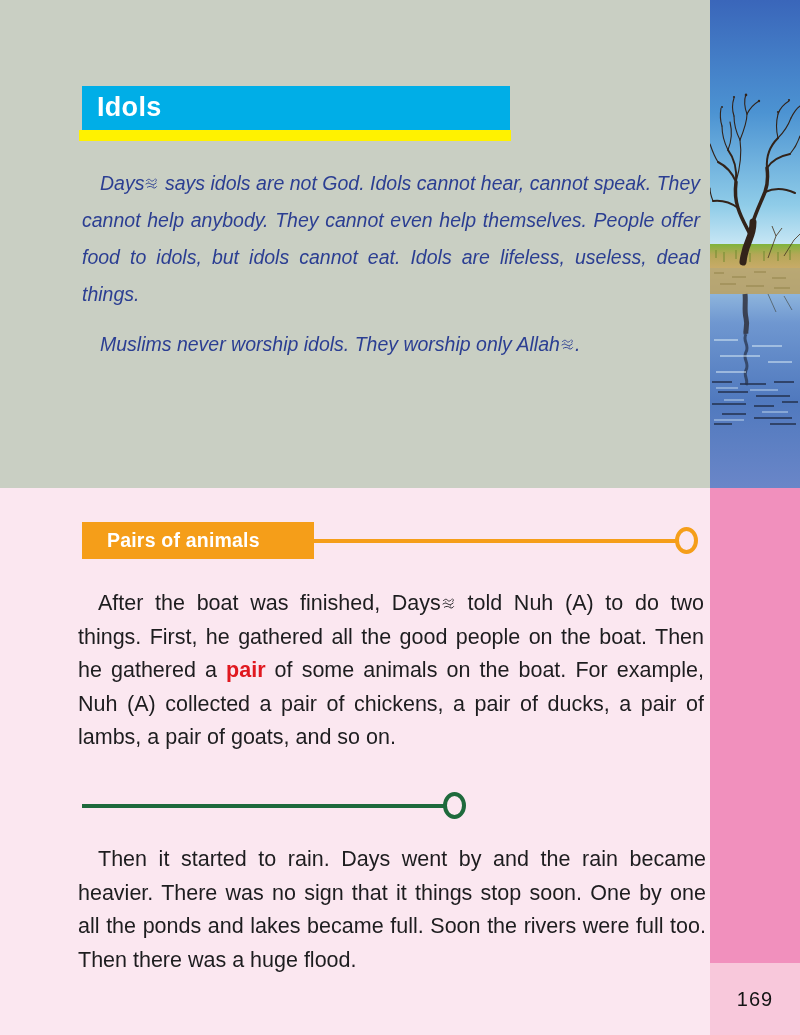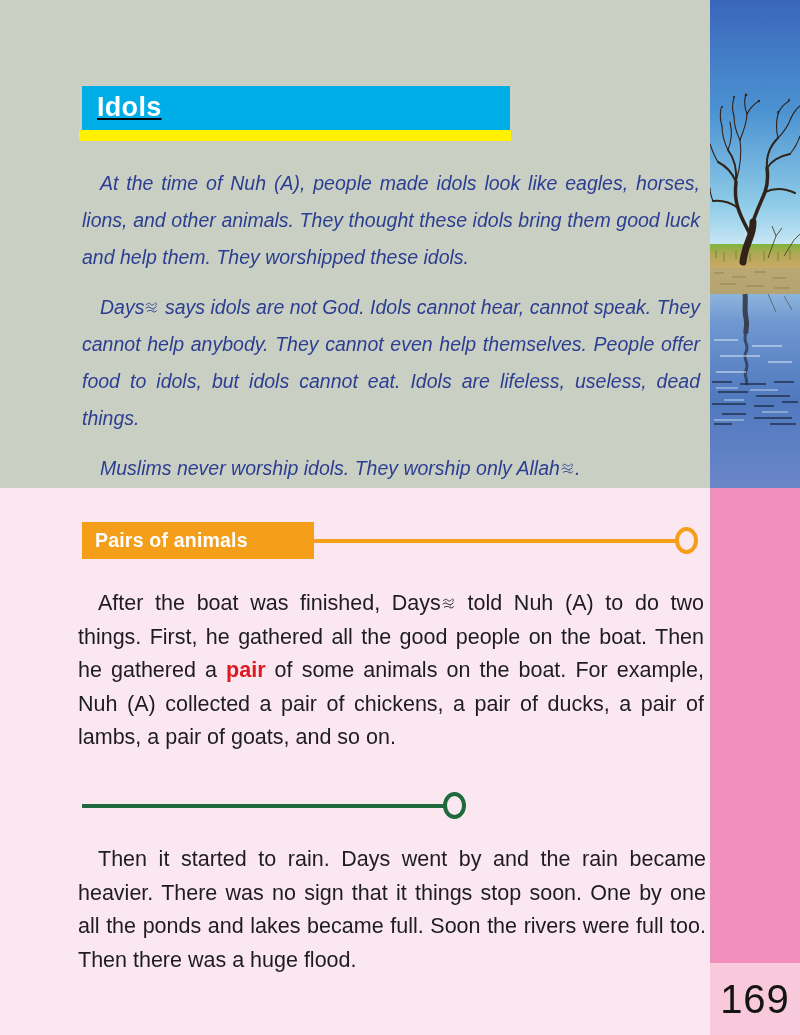--- a/index.html
+++ b/index.html
@@ -8,21 +8,20 @@
     font-family:"Liberation Sans", sans-serif;background:#ffffff;
   }
   
   .idols-section{
     position:absolute;left:0;top:0;width:710px;height:488px;
     background:#c9cfc3;
   }
   .banner-idols{
     position:absolute;left:82px;top:86px;width:428px;height:44px;
     background:#00aee7;
-    text-decoration:underline;
   }
   .banner-idols .title{
     margin:0;padding:7px 0 0 15px;color:#ffffff;font-size:27px;
     font-weight:bold;letter-spacing:.3px;line-height:1.1;
   }
   .yellow-bar{
     position:absolute;left:-3px;top:44px;width:432px;height:11px;
     background:#fff200;
   }
   .idols-text{position:absolute;left:82px;top:165px;width:618px;}
@@ -34,21 +33,21 @@
   .flood-section{
     position:absolute;left:0;top:488px;width:710px;height:547px;
     background:#fbe7f0;
   }
   .heading-row{
     position:absolute;left:82px;display:flex;align-items:center;height:37px;
   }
   .heading-row.pairs{top:34px;}
   .heading-row.rain{top:299px;}
   .section-banner{
-    box-sizing:border-box;width:232px;height:37px;padding-left:13px;
+    box-sizing:border-box;width:232px;height:37px;padding-left:25px;
     display:flex;align-items:center;color:#ffffff;font-weight:bold;
     font-size:19.5px;white-space:nowrap;letter-spacing:.2px;
   }
   .section-banner.orange{background:#f59e19;}
   .section-banner.green{background:#1e6a3c;}
   .rule{width:362px;height:4px;}
   .rule.orange{background:#f59e19;}
   .rule.green{background:#1e6a3c;}
   .ring{
     box-sizing:border-box;width:23px;height:27px;border-radius:50%;
@@ -72,32 +71,31 @@
   
   .photo-strip{position:absolute;left:710px;top:0;width:90px;height:488px;}
   .sidebar-pink{
     position:absolute;left:710px;top:488px;width:90px;height:475px;
     background:#f190bd;
   }
   .pagebox{
     position:absolute;left:710px;top:963px;width:90px;height:72px;
     background:#f8c8db;display:flex;align-items:center;justify-content:center;
   }
-  .pagebox .num{color:#141414;font-size:40px;letter-spacing:1px;font-weight:400;}
+  .pagebox .num{color:#141414;font-size:20px;letter-spacing:1px;font-weight:400;}
 </style>
 </head>
 <body>
 
 <div class="idols-section">
   <div class="banner-idols">
     <div class="title">Idols</div>
     <div class="yellow-bar"></div>
   </div>
   <div class="idols-text">
-      <p><span>At the time of Nuh (A), people made idols look like eagles, horses, lions, and other animals. They thought these idols bring them good luck and help them. They worshipped these idols.</span></p>
       <p><span>Days</span><span class="swt"><svg viewBox="0 0 14 15" width="13" height="15" fill="none" stroke="currentColor" stroke-width="1" stroke-linecap="round">
             <path d="M1.5,4.5 C3,2.5 5,2.5 6,4 C7,5.5 9,5 10,3.5"></path>
             <path d="M11.5,2.5 C12.5,3.5 12.5,5 11.5,5.5"></path>
             <path d="M1,8 C3,6.5 5,7 6.5,8.2 C8,9.4 10.5,8.5 12,7"></path>
             <path d="M2.5,11.5 C4.5,10 7,10.5 8.5,11.8 C10,13 11.5,12.2 12.5,10.8"></path>
             <circle cx="4" cy="5.6" r="0.6" fill="currentColor" stroke="none"></circle>
             <circle cx="9" cy="10" r="0.6" fill="currentColor" stroke="none"></circle>
           </svg></span><span> says idols are not God. Idols cannot hear, cannot speak. They cannot help anybody. They cannot even help themselves. People offer food to idols, but idols cannot eat. Idols are lifeless, useless, dead things.</span></p>
       <p><span>Muslims never worship idols. They worship only Allah</span><span class="swt"><svg viewBox="0 0 14 15" width="13" height="15" fill="none" stroke="currentColor" stroke-width="1" stroke-linecap="round">
             <path d="M1.5,4.5 C3,2.5 5,2.5 6,4 C7,5.5 9,5 10,3.5"></path>

